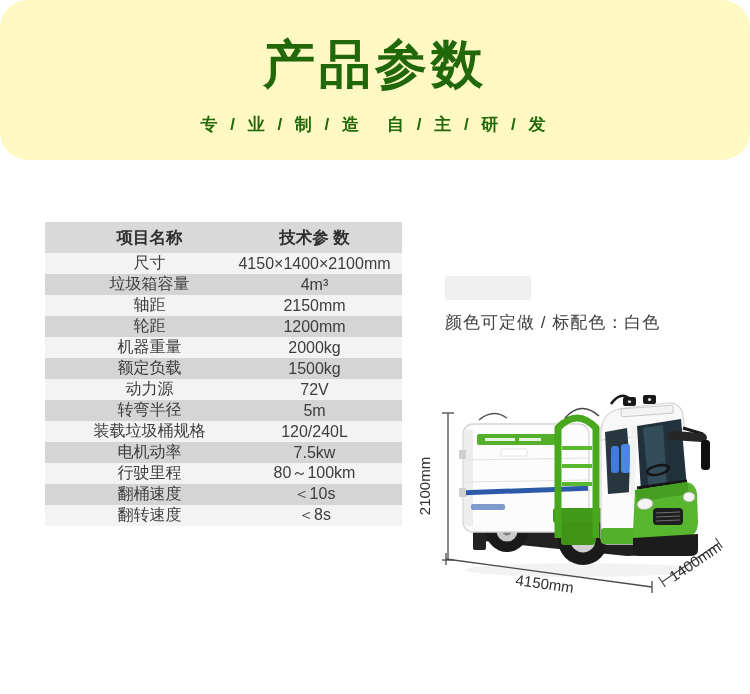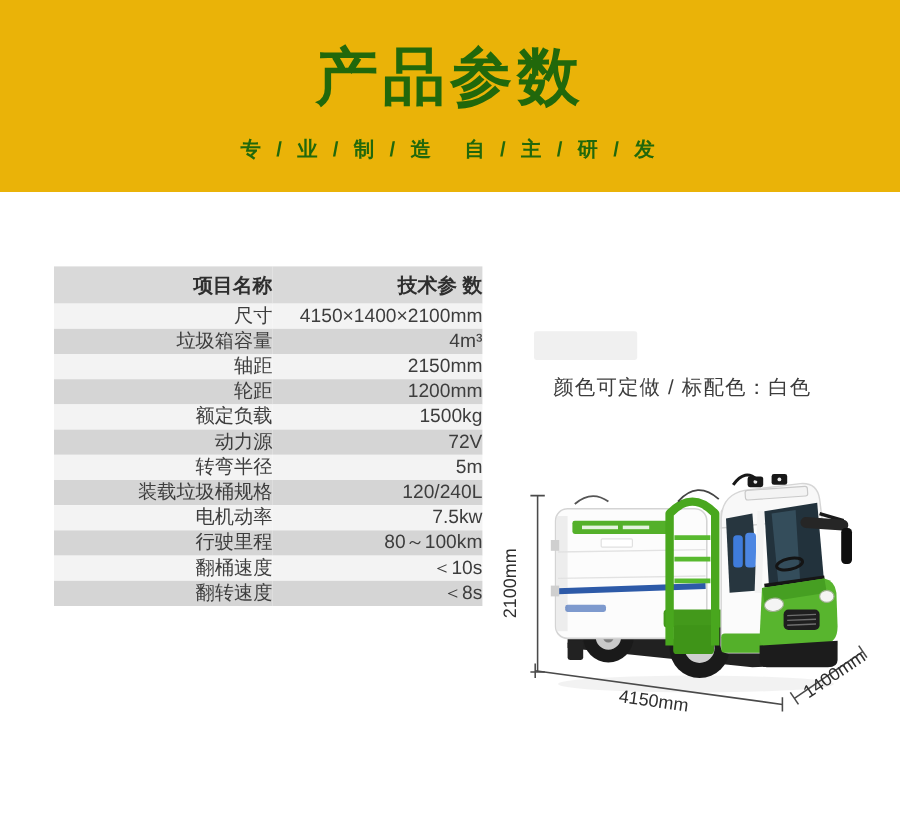--- a/index.html
+++ b/index.html
@@ -17,39 +17,39 @@
   .subtitle{
     margin-top:13px;display:flex;justify-content:center;gap:24px;
     font-size:17px;font-weight:bold;letter-spacing:4px;color:#21680b;
   }
   
   .spec-table{
     position:absolute;left:45px;top:222px;width:357px;
     border-collapse:collapse;table-layout:fixed;
     font-size:16px;color:#3d3d3d;
   }
-  .spec-table th,.spec-table td{padding:0;vertical-align:middle;text-align:right;font-weight:normal;}
+  .spec-table th,.spec-table td{padding:0;vertical-align:middle;text-align:center;font-weight:normal;}
   .spec-table th{height:31px;font-weight:bold;font-size:16.5px;color:#2e2e2e;}
   .spec-table td{height:18px;}
   .spec-table th:first-child,.spec-table td:first-child{padding-left:27px;}
   .spec-table thead tr{background:#d9d9d9;}
   .spec-table tbody tr:nth-child(odd){background:#f3f3f3;}
   .spec-table tbody tr:nth-child(even){background:#d5d5d5;}
   
   .swatch{position:absolute;left:445px;top:276px;width:86px;height:24px;border-radius:2px;background:#f0f0f0;}
-  .color-note{position:absolute;left:445px;top:311px;font-size:17px;color:#3c3c3c;letter-spacing:1px;margin-left:16px;}
+  .color-note{position:absolute;left:445px;top:311px;font-size:17px;color:#3c3c3c;letter-spacing:1px;}
   .truck-figure{position:absolute;left:415px;top:388px;width:335px;height:240px;}
   .truck-figure svg{width:100%;height:100%;display:block;}
   .dimline{stroke:#4a4a4a;stroke-width:1.3;}
   .dimtext{font-size:15px;fill:#2e2e2e;}
 </style>
 </head>
 <body>
 
-<header class="banner" style="background-color: #eab308;">
+<header class="banner" style="background-color: #fef9c3; border-radius: 28px;">
   <h1 style="color: rgb(33, 104, 11);">产品参数</h1>
   <div class="subtitle" style="color: rgb(33, 104, 11);">
     <span>专 / 业 / 制 / 造</span>
     <span>自 / 主 / 研 / 发</span>
   </div>
 </header>
 
 <table class="spec-table">
   <colgroup>
       <col style="width:182px">
@@ -70,20 +70,24 @@
         <td>垃圾箱容量</td>
         <td>4m³</td>
       </tr>
     <tr>
         <td>轴距</td>
         <td>2150mm</td>
       </tr>
     <tr>
         <td>轮距</td>
         <td>1200mm</td>
+      </tr>
+    <tr>
+        <td>机器重量</td>
+        <td>2000kg</td>
       </tr>
     <tr>
         <td>额定负载</td>
         <td>1500kg</td>
       </tr>
     <tr>
         <td>动力源</td>
         <td>72V</td>
       </tr>
     <tr>

